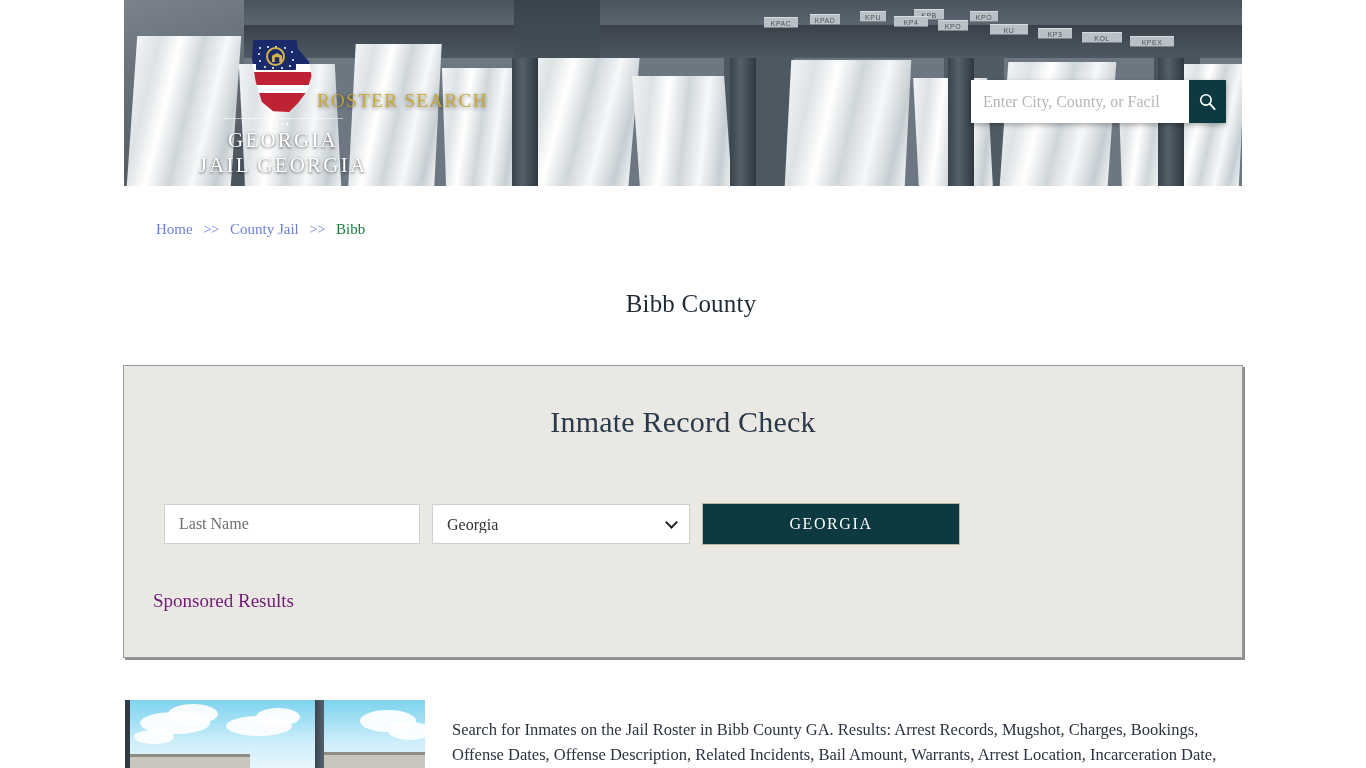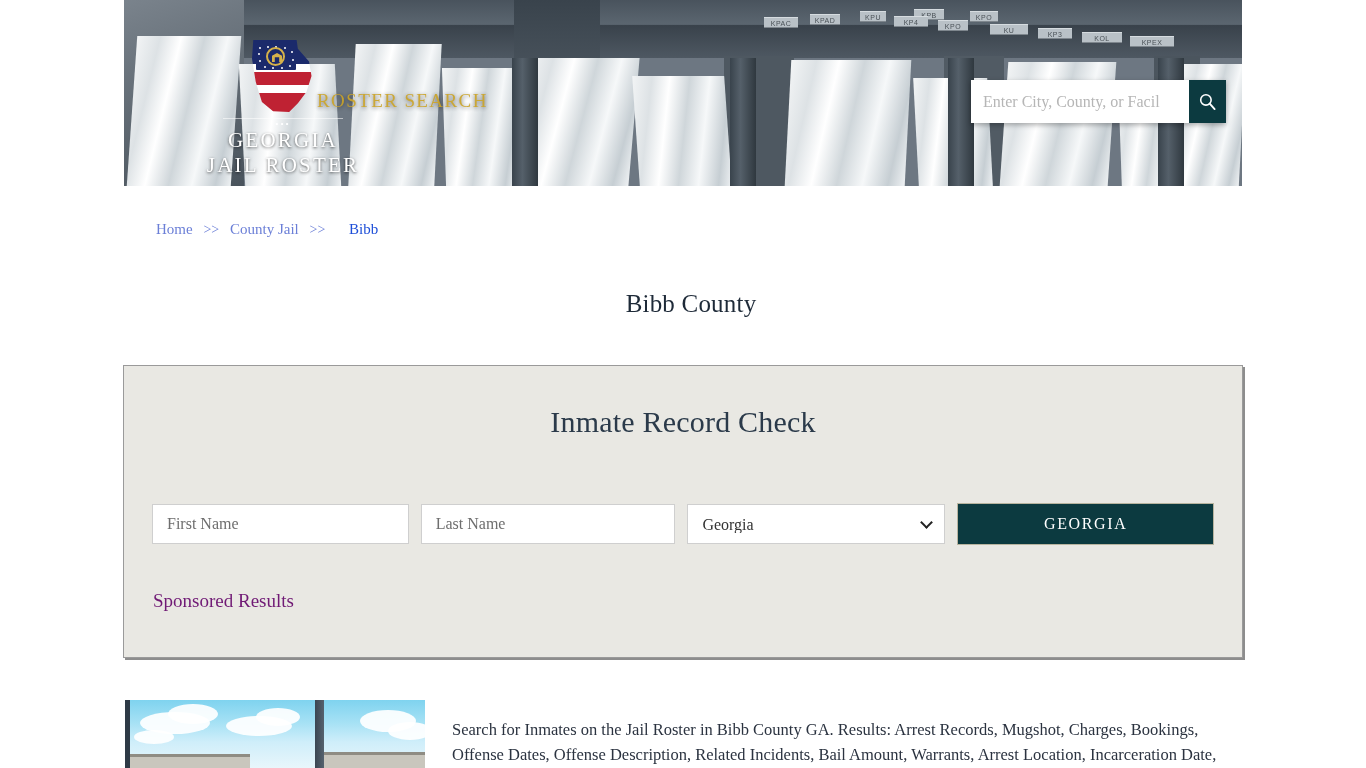--- a/index.html
+++ b/index.html
@@ -109,21 +109,21 @@
     display:flex; align-items:center; justify-content:center;
   }
 
   
   .breadcrumb {
     position:absolute; left:156px; top:221px;
     font-size:15px; color:#3b3b3b;
   }
   .breadcrumb a { color:#6b7fd7; text-decoration:none; }
   .breadcrumb .sep { color:#6b7fd7; margin:0 7px; font-size:14px; }
-  .breadcrumb .cur { color:#1d4ed8;margin-left:13px; }
+  .breadcrumb .cur { color:#15803d; }
 
   
   .page-title {
     position:absolute; left:16px; right:0; top:273px;
     text-align:center; font-size:25px; color:#1e2a38; font-weight:400;
     letter-spacing:.2px;
   }
 
   
   .card {
@@ -257,21 +257,21 @@
           <i style="left:16px; top:23px;"></i>
             <i style="left:8px;  top:22px;"></i>
           <i style="left:3px;  top:16px;"></i>
             <i style="left:2px;  top:9px;"></i>
         </div>
         <div class="ga-seal"></div>
       </div>
       <div class="logo-rule"></div>
       <div class="logo-dots">•••</div>
       <div class="logo-t1">GEORGIA</div>
-      <div class="logo-t2">JAIL ROSTER</div>
+      <div class="logo-t2">JAIL GEORGIA</div>
     </div>
 
     <div class="roster-search">ROSTER SEARCH</div>
 
 
     <div class="hdr-search">
       <input type="text" placeholder="Enter City, County, or Facil" style="">
       <button class="hdr-search-btn">
         <svg width="19" height="19" viewBox="0 0 24 24">
           <circle cx="10" cy="10" r="6.6" fill="none" stroke="#ffffff" stroke-width="2"></circle>
@@ -288,21 +288,20 @@
     <span class="sep">&gt;&gt;</span>
     <span class="cur">Bibb</span>
   </div>
 
   <h1 class="page-title">Bibb County</h1>
 
   <div class="card">
     <div class="card-h1">Inmate Record Check</div>
 
     <div class="form-row">
-      <input class="fld fld-first" type="text" placeholder="First Name" style="">
       <input class="fld fld-last" type="text" placeholder="Last Name" style="">
       <span class="sel-wrap">
         <select class="fld-state">
           <option>Georgia</option>
         </select>
         <span class="sel-caret"></span>
       </span>
       <button class="btn-search">GEORGIA</button>
     </div>
 

